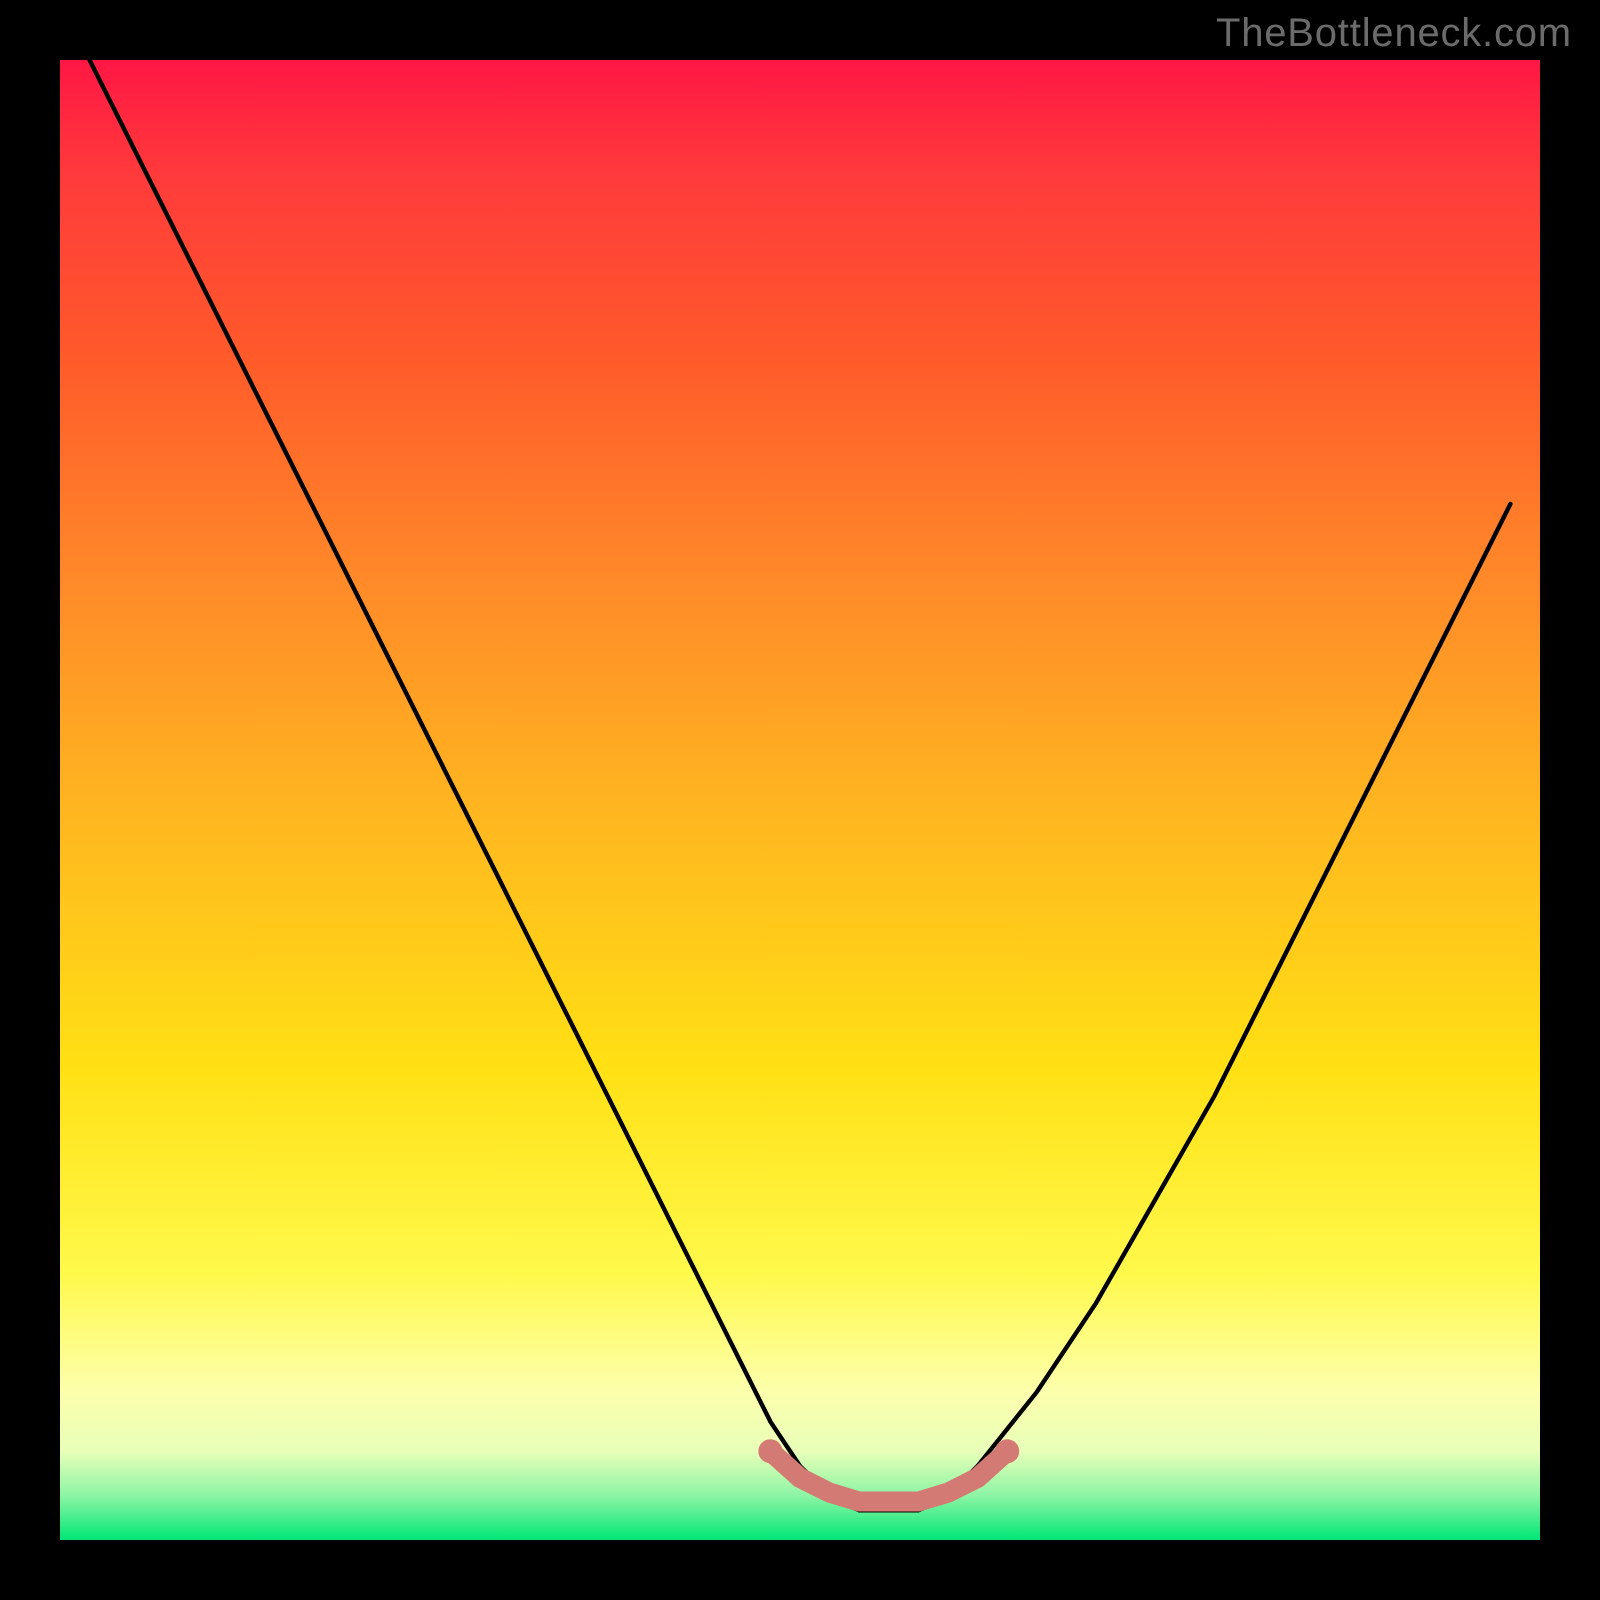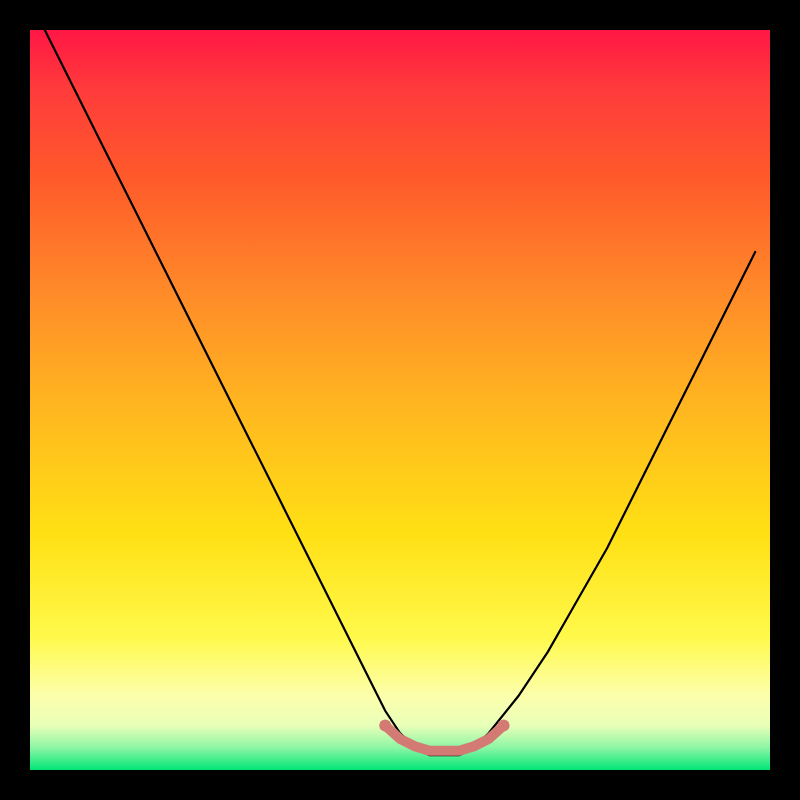--- a/index.html
+++ b/index.html
@@ -55,20 +55,21 @@
     font-weight: 500;
     letter-spacing: 0.4px;
     user-select: none;
   }
 </style>
 </head>
 <body>
 
 <div class="frame">
 
+  <div class="watermark">TheBottleneck.com</div>
 
   <div class="plot-area">
     <svg viewBox="0 0 740 740" preserveAspectRatio="none">
       <path d="M14.8 0.0 L44.4 59.2 L74.0 118.4 L103.6 177.6 L133.2 236.8 L162.8 296.0 L192.4 355.2 L222.0 414.4 L251.6 473.6 L281.2 532.8 L310.8 592.0 L340.4 651.2 L355.2 680.8 L370.0 703.0 L384.8 717.8 L399.6 725.2 L414.4 725.2 L429.2 725.2 L444.0 717.8 L458.8 703.0 L488.4 666.0 L518.0 621.6 L547.6 569.8 L577.2 518.0 L606.8 458.8 L636.4 399.6 L666.0 340.4 L695.6 281.2 L725.2 222.0" id="curve-main" fill="none" stroke="#000000" stroke-width="2.2" stroke-linecap="round"></path>
       <path d="M355.2 695.6 L370.0 708.9 L384.8 716.3 L399.6 720.8 L414.4 720.8 L429.2 720.8 L444.0 716.3 L458.8 708.9 L473.6 695.6" id="curve-floor" fill="none" stroke="#d47a74" stroke-width="10" stroke-linecap="round"></path>
       <circle id="dot-left" r="6" fill="#d47a74" cx="355.2" cy="695.6"></circle>
       <circle id="dot-right" r="6" fill="#d47a74" cx="473.6" cy="695.6"></circle>
     </svg>
   </div>
 </div>

